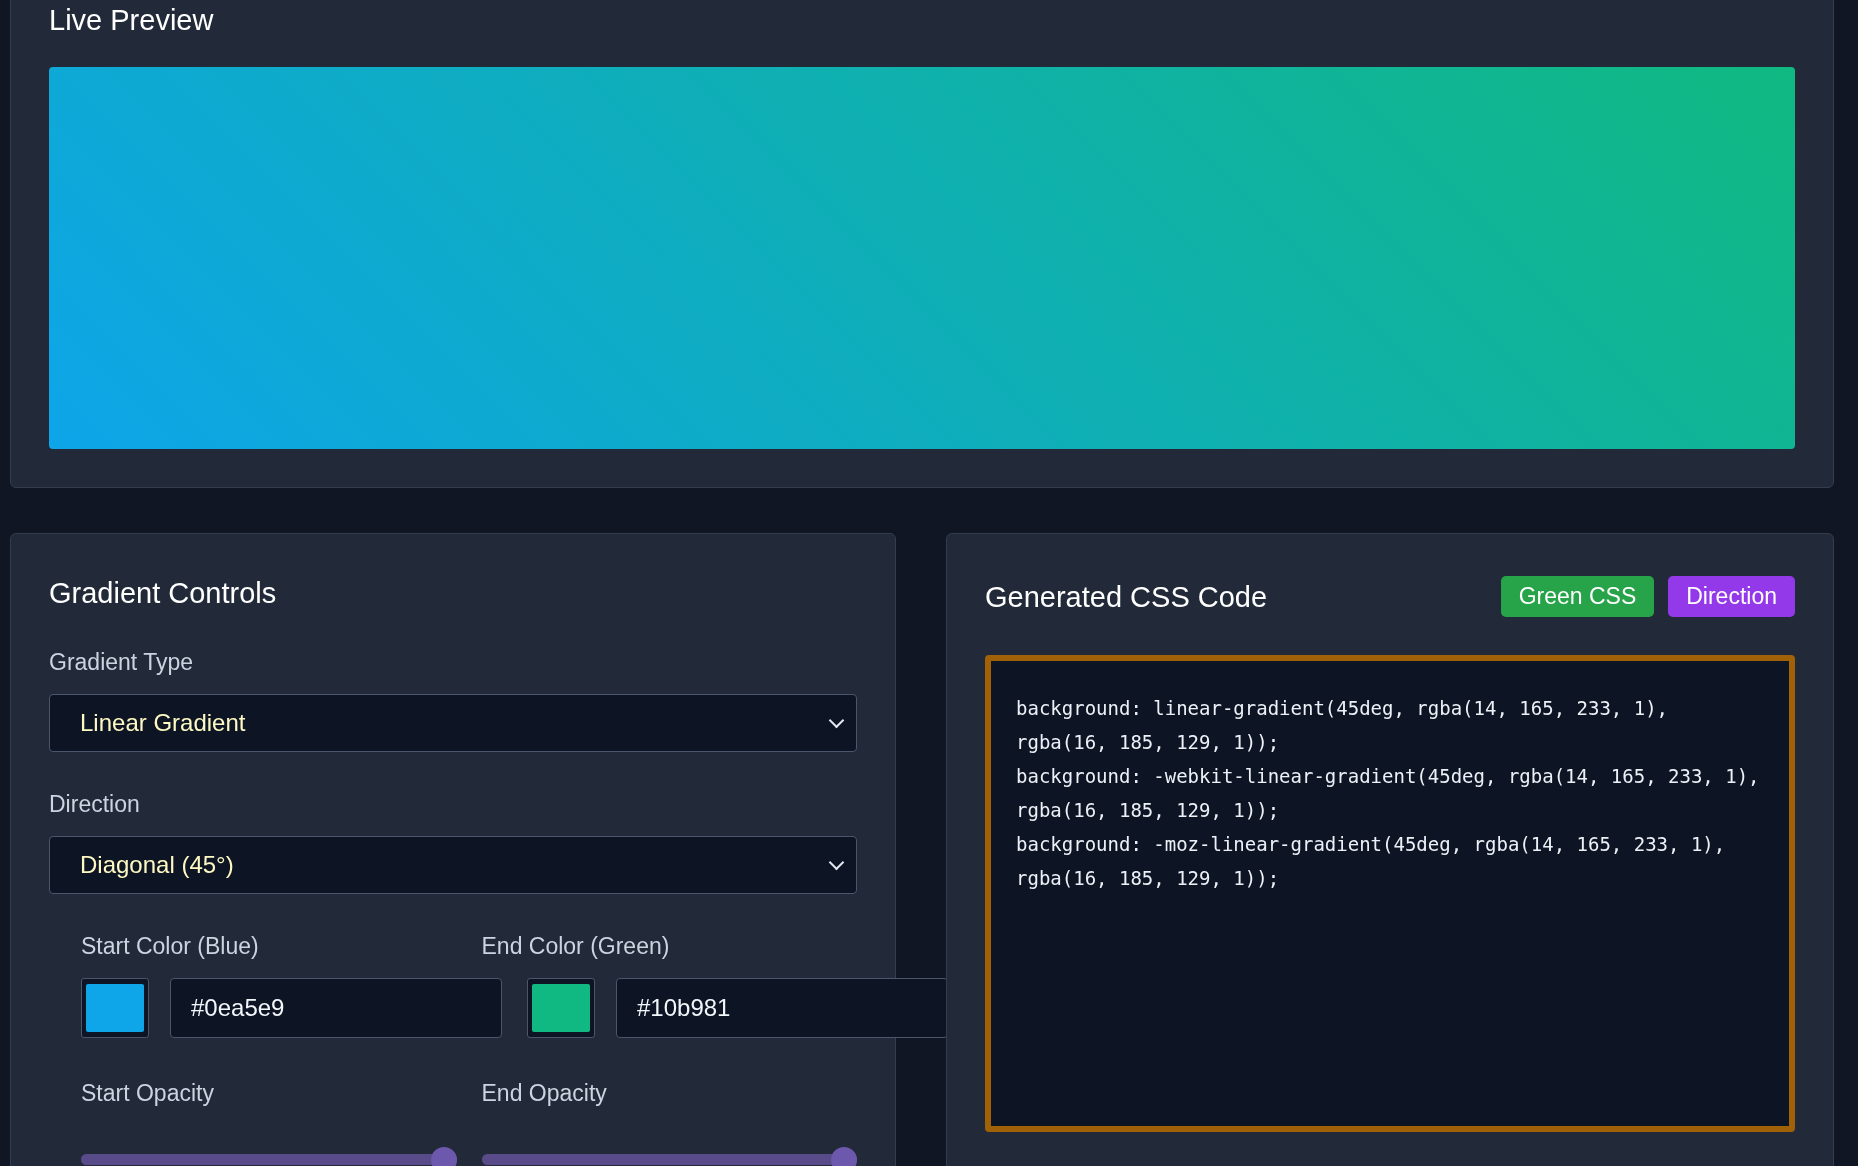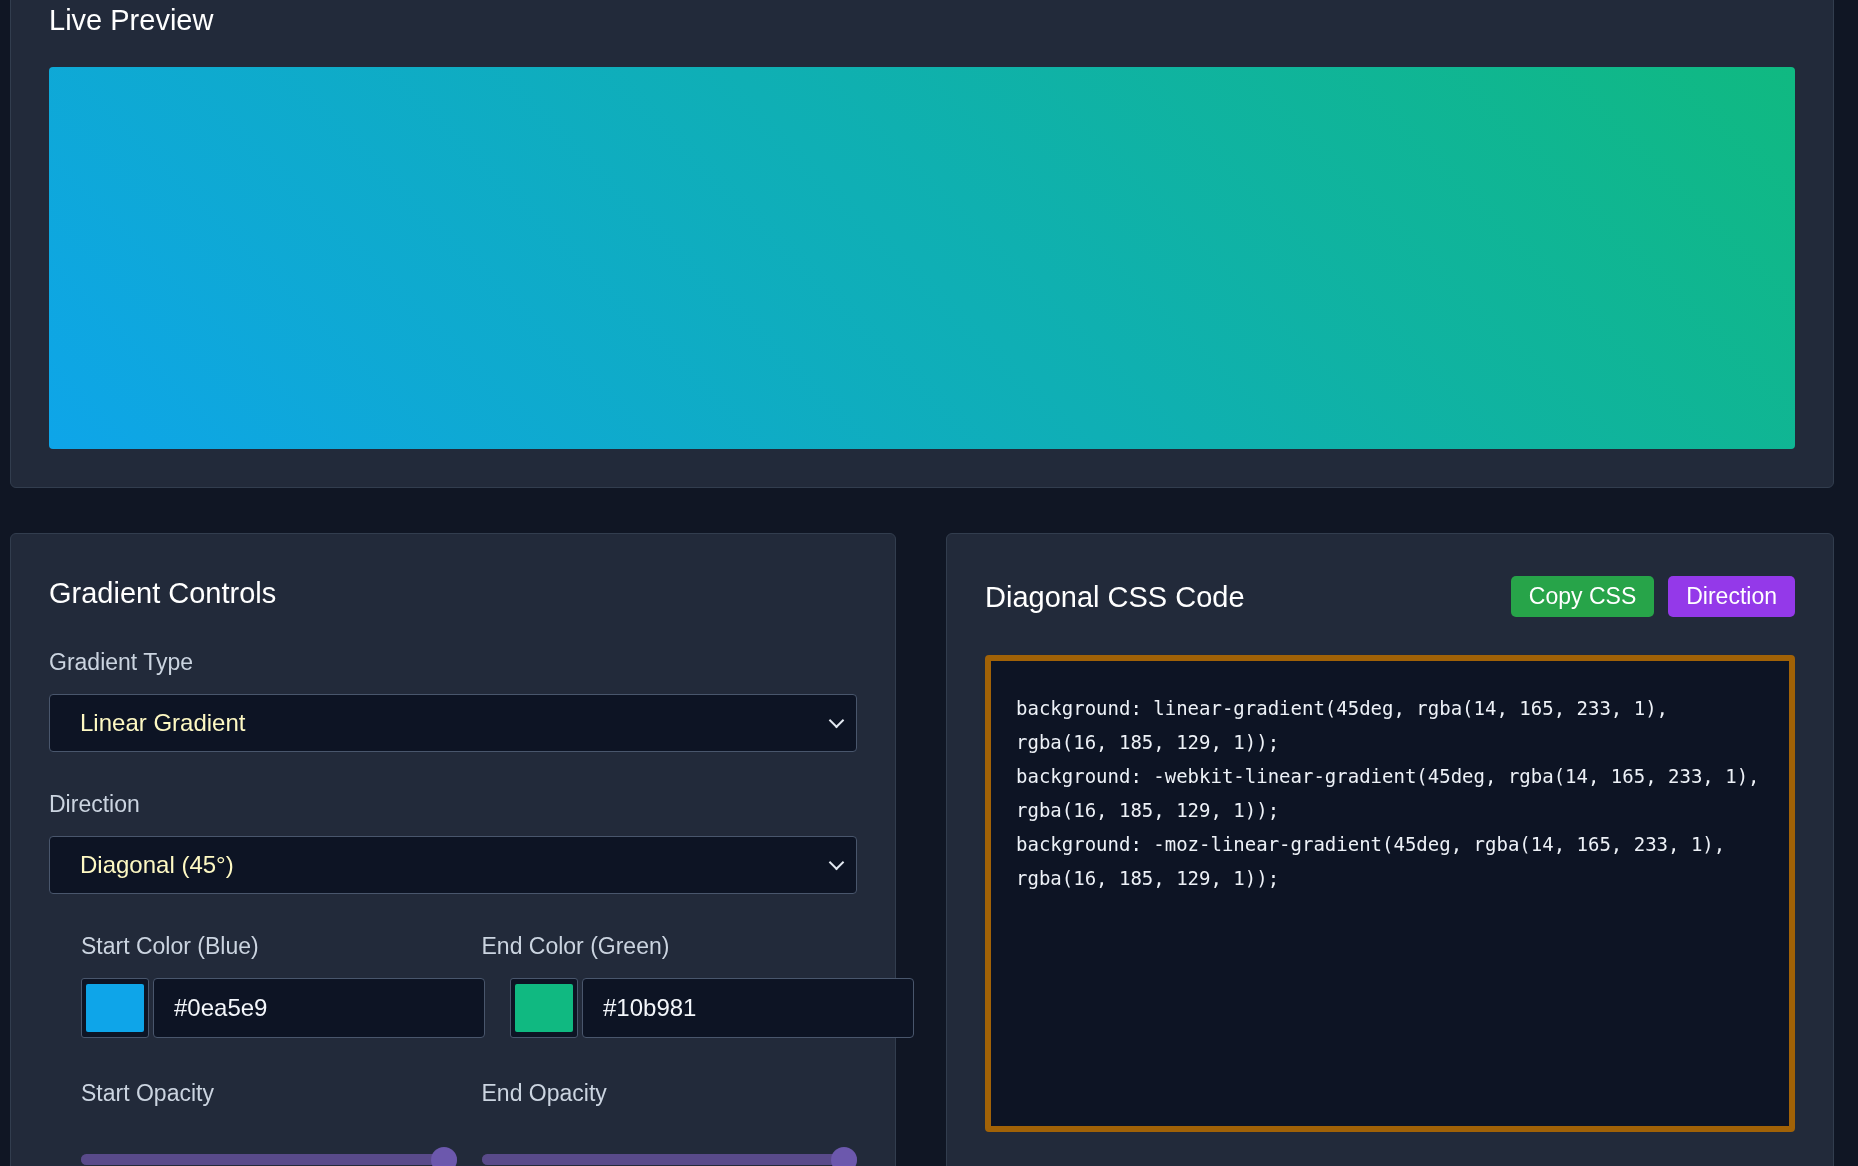--- a/index.html
+++ b/index.html
@@ -94,21 +94,21 @@
     transform: rotate(-45deg);
   }
   .two-col {
     display: grid;
     grid-template-columns: 1fr 1fr;
     column-gap: 25px;
     margin-left: 32px;
   }
   .color-row {
     display: flex;
-    gap: 4px;
+    gap: 21px;
     margin-top: 18px;
     height: 60px;
   }
   .swatch {
     width: 68px;
     height: 60px;
     flex: 0 0 68px;
     background: #0d1424;
     border: 1px solid #49566c;
     border-radius: 3px;
@@ -251,23 +251,23 @@
       <div class="slider">
         <div class="slider-track"></div>
         <div class="slider-fill" style="width: 100%; background: rgb(89, 74, 138);"></div>
         <div class="slider-thumb" style="background: rgb(108, 88, 173); left: calc(100% - 26px);"></div>
       </div>
     </div>
   </section>
 
   <section class="panel css-panel">
     <div class="css-header">
-      <h2 class="panel-title">Diagonal CSS Code</h2>
+      <h2 class="panel-title">Generated CSS Code</h2>
       <div class="btn-group">
-        <button class="btn" style="background: rgb(39, 164, 73);">Copy CSS</button>
+        <button class="btn" style="background: rgb(39, 164, 73);">Green CSS</button>
         <button class="btn" style="background: rgb(148, 57, 233);">Direction</button>
       </div>
     </div>
     <pre class="code-block">background: linear-gradient(45deg, rgba(14, 165, 233, 1), rgba(16, 185, 129, 1));
 background: -webkit-linear-gradient(45deg, rgba(14, 165, 233, 1), rgba(16, 185, 129, 1));
 background: -moz-linear-gradient(45deg, rgba(14, 165, 233, 1), rgba(16, 185, 129, 1));</pre>
   </section>
 
 </div>
 

